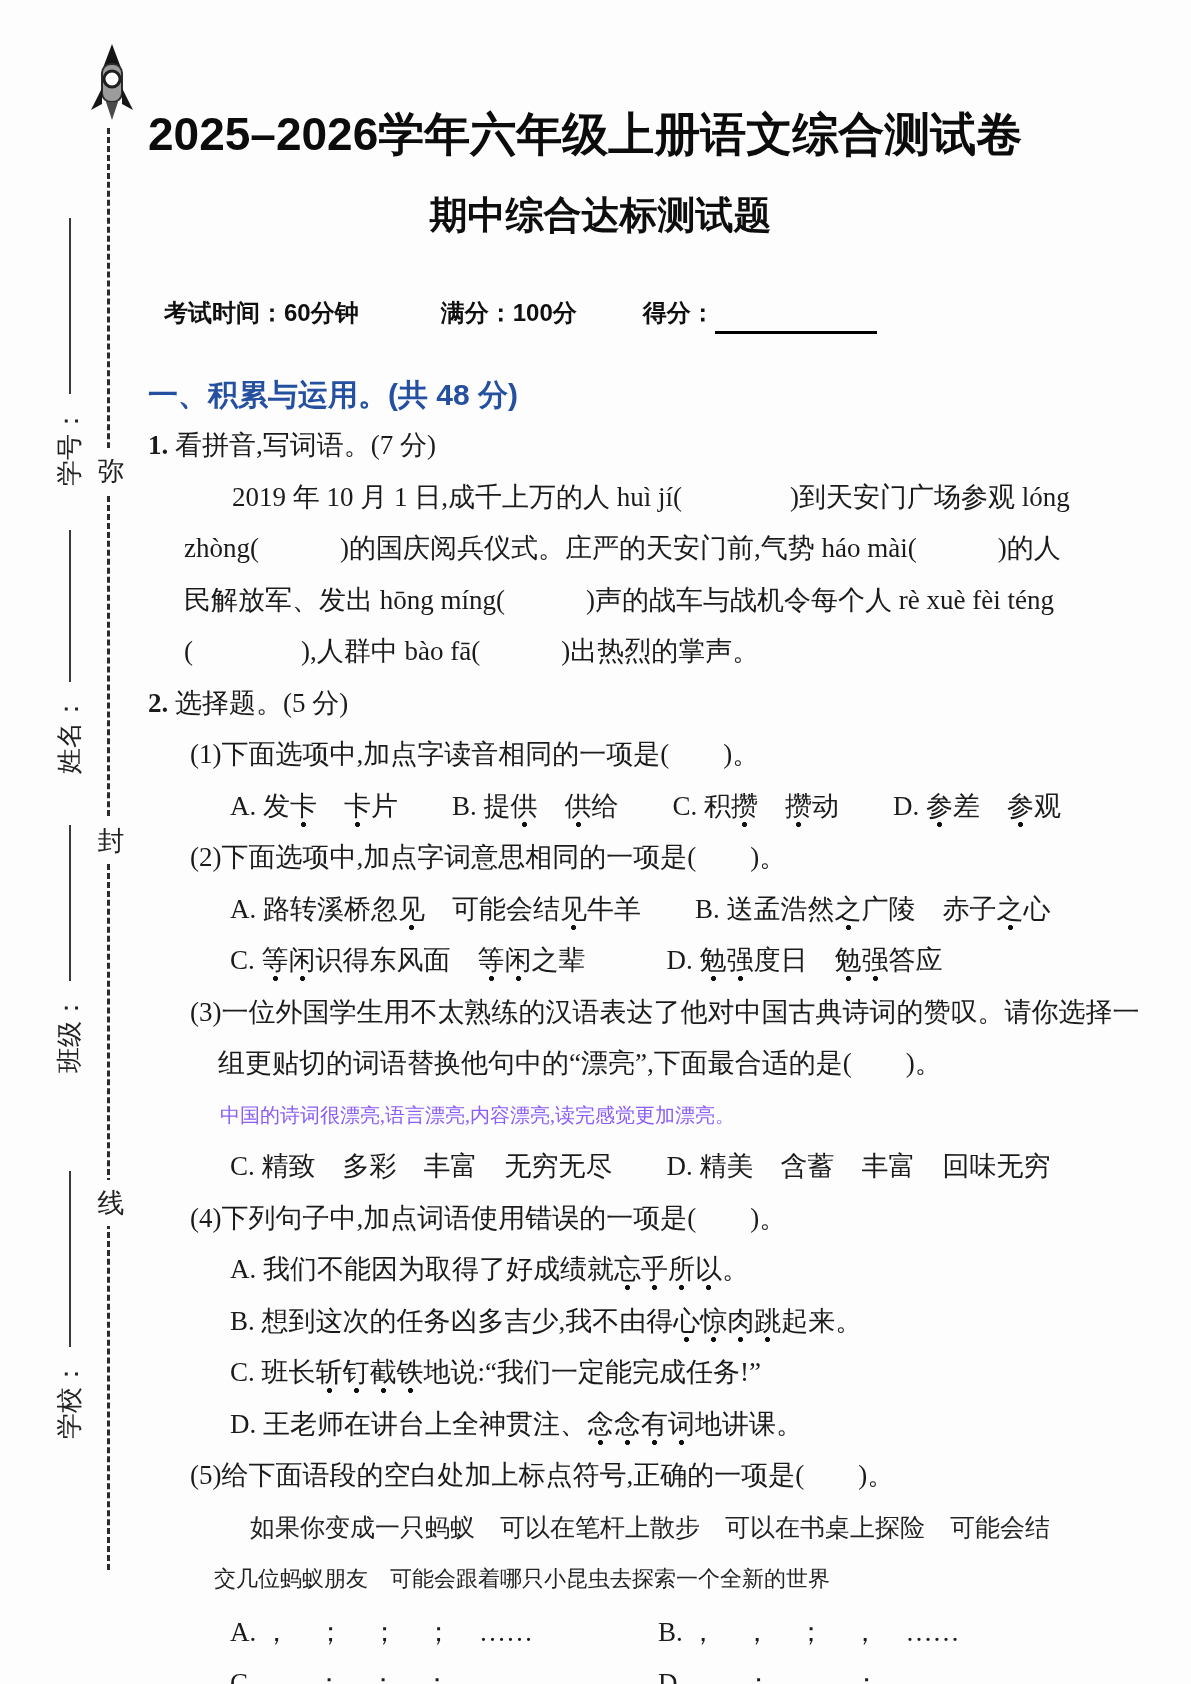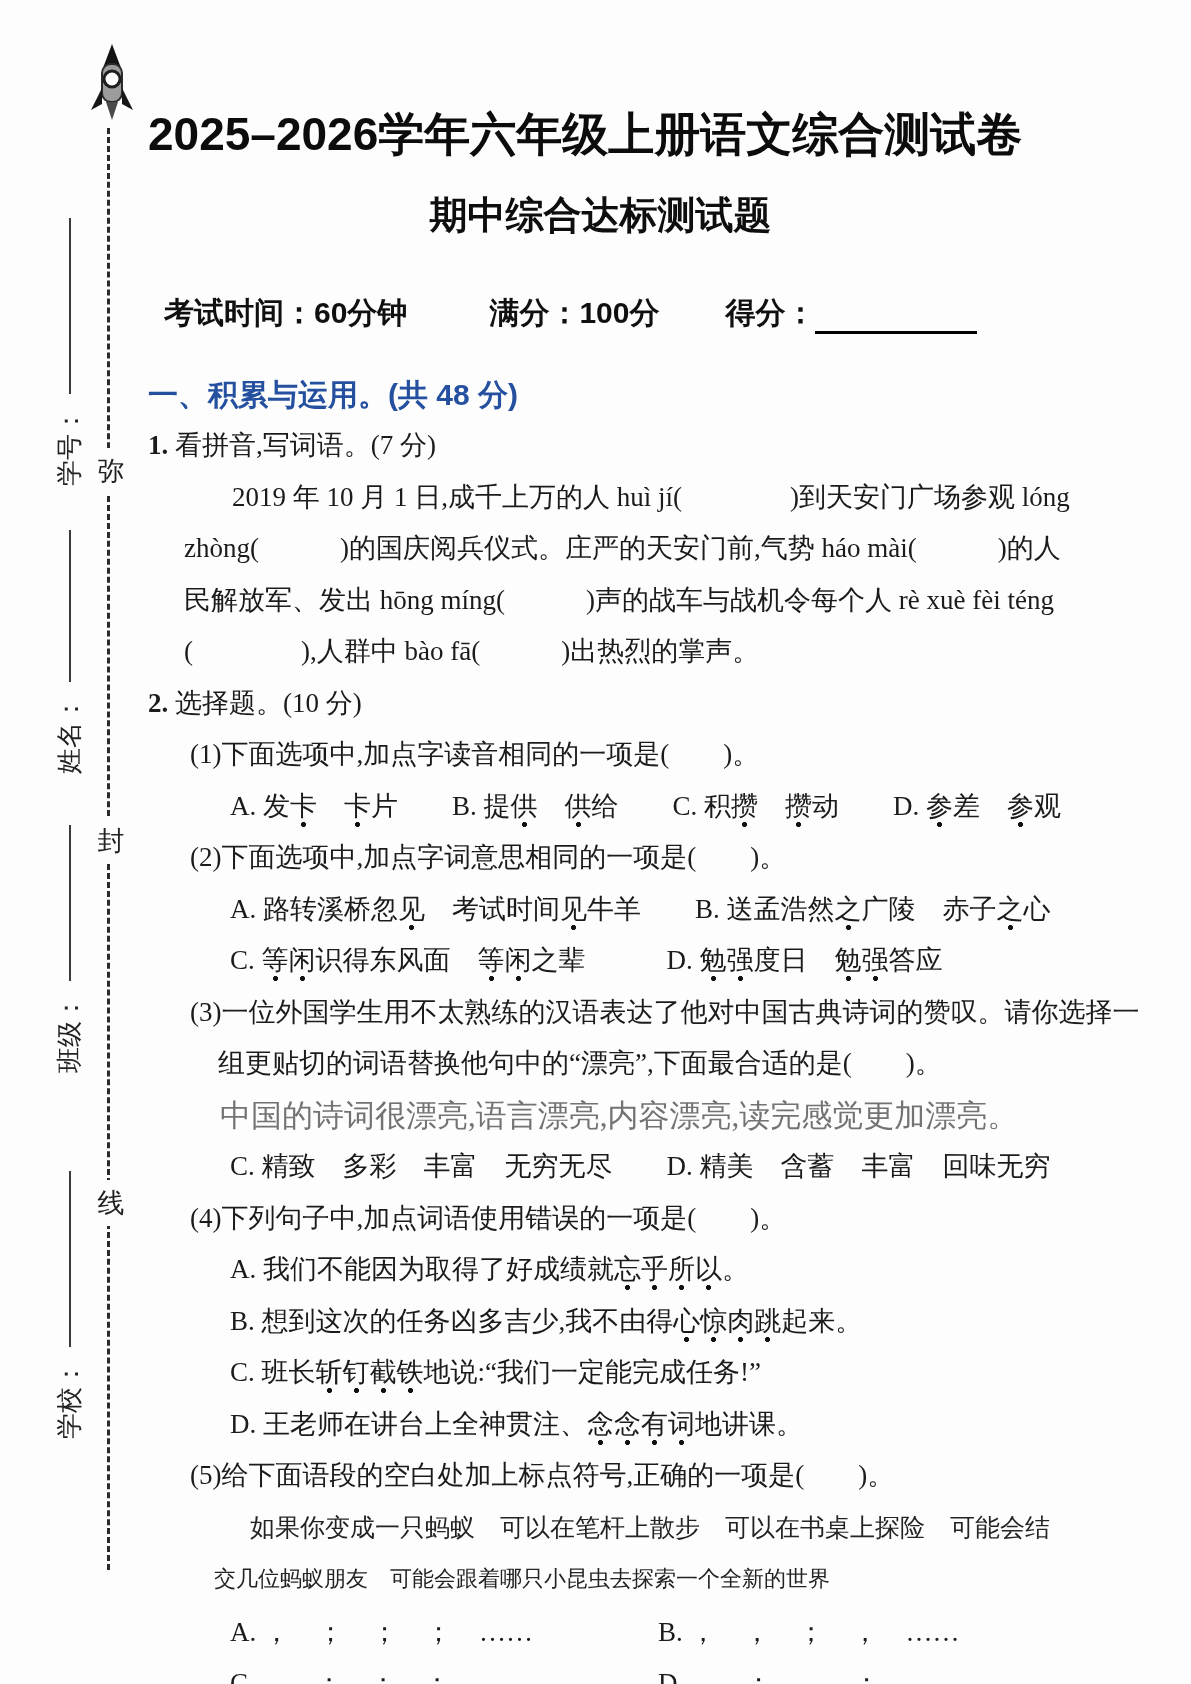--- a/index.html
+++ b/index.html
@@ -45,36 +45,36 @@
     white-space:nowrap;
   }
   .t-sub{
     margin-top:26px; line-height:50px; text-align:center;
     font-family:"Liberation Sans","DejaVu Sans",sans-serif;
     font-weight:700; font-size:38px; color:#0e0e0e; white-space:nowrap;
   }
   .info-row{
     margin-top:52px; line-height:42px; padding-left:16px;
     font-family:"Liberation Sans","DejaVu Sans",sans-serif;
-    font-weight:700; font-size:30px; color:#101010;
+    font-weight:700; font-size:24px; color:#101010;
     display:flex; align-items:flex-end; white-space:nowrap;
   }
   .info-row .gap1{width:82px;} .info-row .gap2{width:66px;}
   .score-blank{display:inline-block; width:162px; border-bottom:3px solid #000; height:36px;}
   .sec-heading{
     margin-top:40px; line-height:42px;
     font-family:"Liberation Sans","DejaVu Sans",sans-serif;
     font-weight:700; font-size:30px; color:#24509f; white-space:nowrap;
   }
   .line{line-height:43.5px; font-size:27px; white-space:nowrap;margin-top:8px;}
   .qnum{font-weight:700; font-family:"Liberation Serif","DejaVu Serif",serif;}
   .sub{padding-left:42px;}
   .opt{padding-left:82px;}
   .cont3{padding-left:70px;}
-  .kaiti{padding-left:72px; font-size:31px; color:#737373;}
+  .kaiti{padding-left:72px; font-size:20px; color:#8b5cf6;}
   .para{padding-left:36px;}
   .para.first{padding-left:84px;}
   .p5a{padding-left:102px; font-size:25px; color:#232323;font-family:Liberation Serif, serif;}
   .p5b{padding-left:66px; font-size:22px; color:#232323;}
   .optrow{padding-left:82px; display:flex;}
   .optrow .colA{display:inline-block; width:428px;}
   .mt8{margin-top:10px;}
   
   .du{
     background-image:radial-gradient(circle, #111 2.2px, rgba(0,0,0,0) 2.9px);
@@ -139,28 +139,28 @@
       <span>看拼音,写词语。(7 分)</span>
     </div>
     <div class="line para first">2019 年 10 月 1 日,成千上万的人 huì jí(　　　　)到天安门广场参观 lóng</div>
     <div class="line para">zhòng(　　　)的国庆阅兵仪式。庄严的天安门前,气势 háo mài(　　　)的人</div>
     <div class="line para">民解放军、发出 hōng míng(　　　)声的战车与战机令每个人 rè xuè fèi téng</div>
     <div class="line para">(　　　　),人群中 bào fā(　　　)出热烈的掌声。</div>
 
     <div class="line">
       <span class="qnum">2.</span>
       <span> </span>
-      <span>选择题。(10 分)</span>
+      <span>选择题。(5 分)</span>
     </div>
 
     <div class="line sub">(1)下面选项中,加点字读音相同的一项是(　　)。</div>
     <div class="line opt"><span>A. 发</span><span class="du">卡</span><span>　</span><span class="du">卡</span><span>片　　B. 提</span><span class="du">供</span><span>　</span><span class="du">供</span><span>给　　C. 积</span><span class="du">攒</span><span>　</span><span class="du">攒</span><span>动　　D. </span><span class="du">参</span><span>差　</span><span class="du">参</span><span>观</span></div>
 
     <div class="line sub">(2)下面选项中,加点字词意思相同的一项是(　　)。</div>
-    <div class="line opt"><span>A. 路转溪桥忽</span><span class="du">见</span><span>　考试时间</span><span class="du">见</span><span>牛羊　　B. 送孟浩然</span><span class="du">之</span><span>广陵　赤子</span><span class="du">之</span><span>心</span></div>
+    <div class="line opt"><span>A. 路转溪桥忽</span><span class="du">见</span><span>　可能会结</span><span class="du">见</span><span>牛羊　　B. 送孟浩然</span><span class="du">之</span><span>广陵　赤子</span><span class="du">之</span><span>心</span></div>
     <div class="line opt"><span>C. </span><span class="du">等闲</span><span>识得东风面　</span><span class="du">等闲</span><span>之辈　　　D. </span><span class="du">勉强</span><span>度日　</span><span class="du">勉强</span><span>答应</span></div>
 
     <div class="line sub">(3)一位外国学生用不太熟练的汉语表达了他对中国古典诗词的赞叹。请你选择一</div>
     <div class="line cont3">组更贴切的词语替换他句中的“漂亮”,下面最合适的是(　　)。</div>
     <div class="line kaiti">中国的诗词很漂亮,语言漂亮,内容漂亮,读完感觉更加漂亮。</div>
     <div class="line opt">C. 精致　多彩　丰富　无穷无尽　　D. 精美　含蓄　丰富　回味无穷</div>
 
     <div class="line sub">(4)下列句子中,加点词语使用错误的一项是(　　)。</div>
     <div class="line opt"><span>A. 我们不能因为取得了好成绩就</span><span class="du">忘乎所以</span><span>。</span></div>
     <div class="line opt"><span>B. 想到这次的任务凶多吉少,我不由得</span><span class="du">心惊肉跳</span><span>起来。</span></div>

